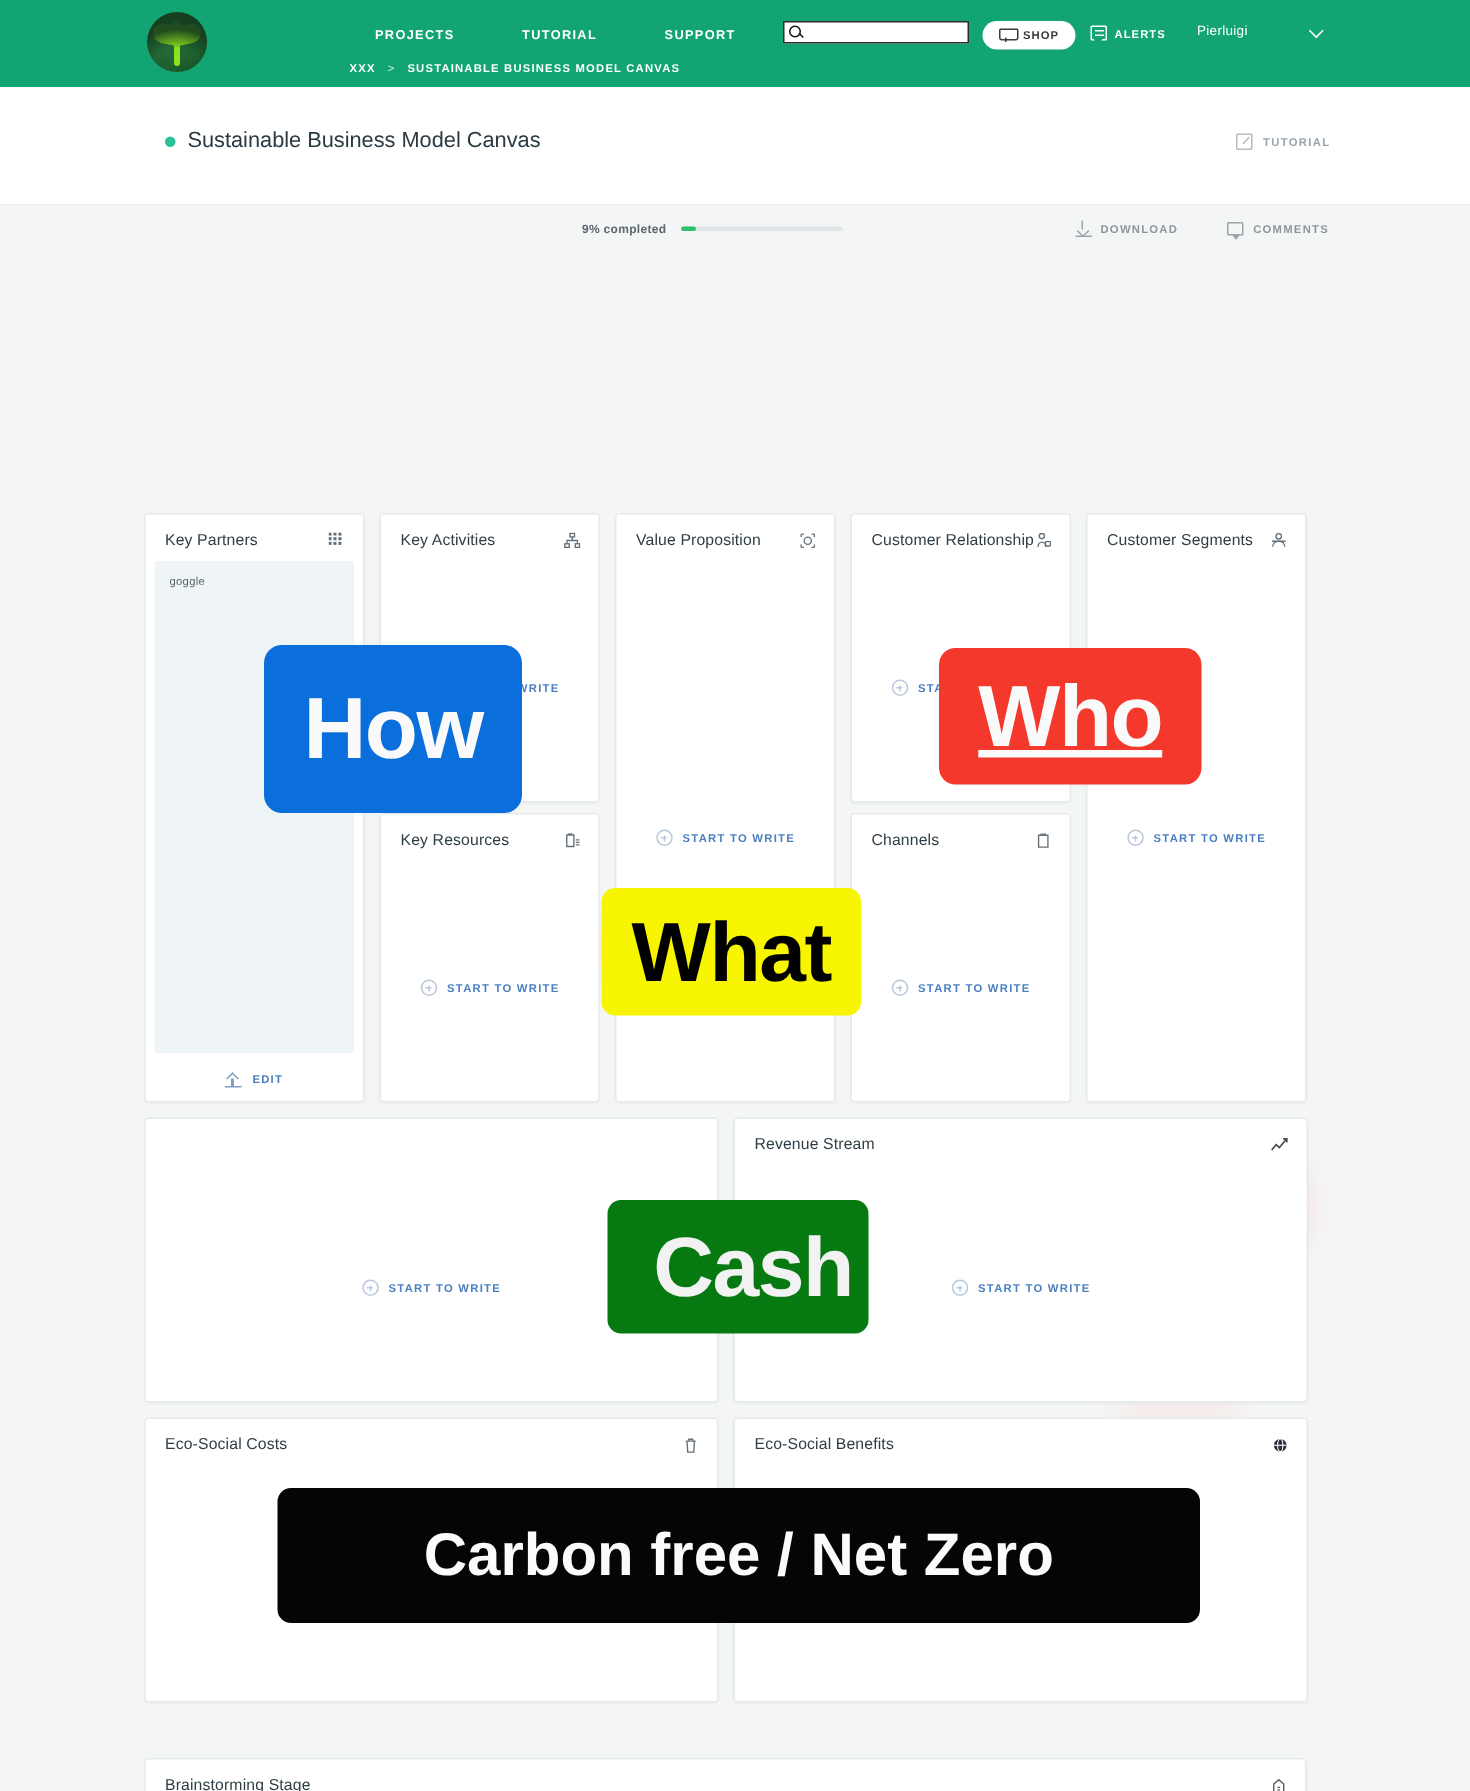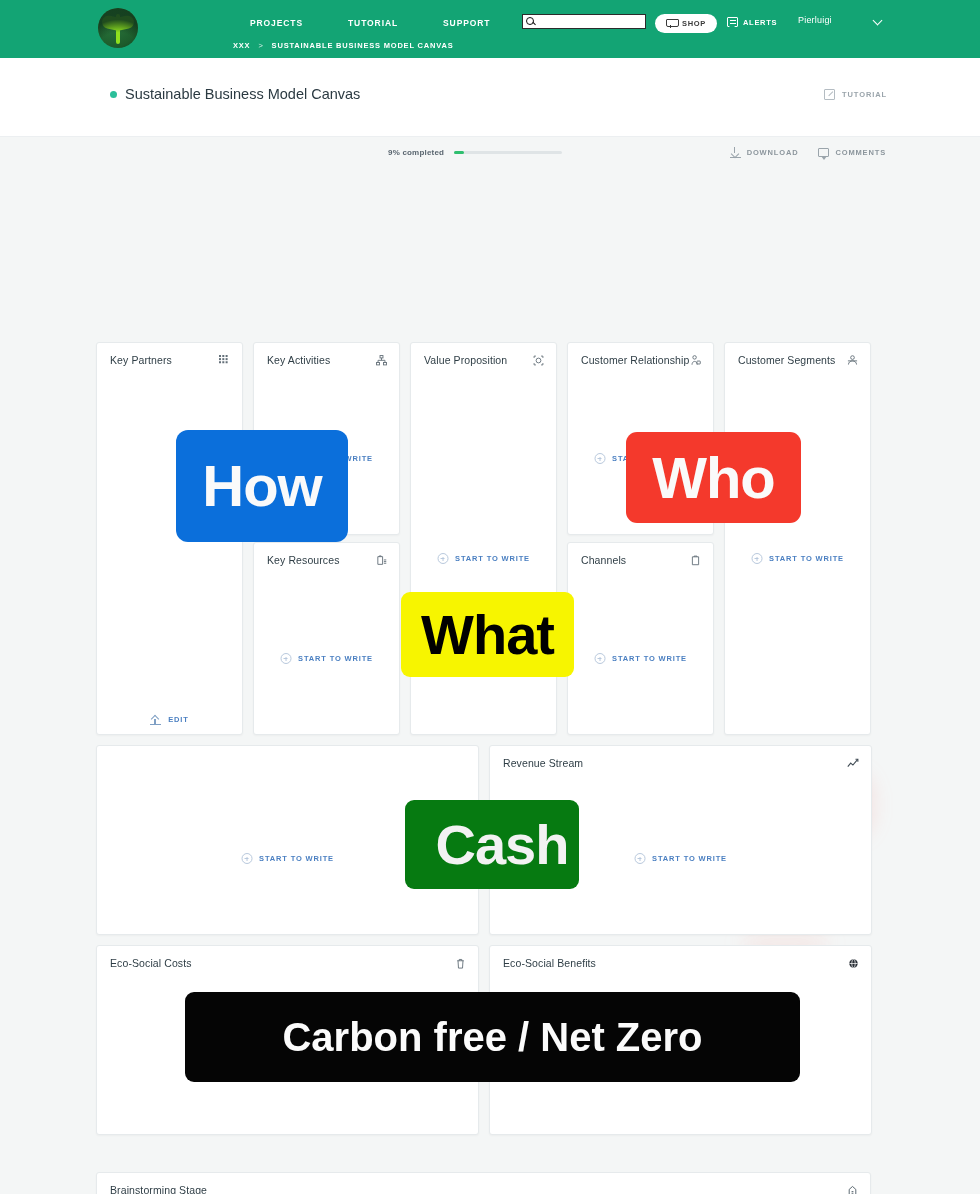--- a/index.html
+++ b/index.html
@@ -156,21 +156,21 @@
   .progwrap {
     position: absolute; left: 388px; top: 11px;
     display: flex; align-items: center; gap: 10px;
   }
   .progwrap .pct { font-size: 8px; font-weight: 700; color: #5a6670; letter-spacing: .2px; }
   .progtrack {
     width: 108px; height: 3px; background: #dfe4e6; border-radius: 2px; position: relative;
   }
   .progfill { position:absolute; left:0; top:0; height:3px; border-radius:2px; background:#2fbf6f; }
 
-  .tools { position: absolute; right: 94px; top: 10px; display: flex; gap: 20px; }
+  .tools { position: absolute; right: 94px; top: 10px; display: flex; gap: 33px; }
   .tool { display: flex; align-items: center; gap: 6px; cursor: pointer; }
   .tool .lbl { font-size: 7.5px; letter-spacing: .85px; font-weight: 700; color: #8c969d; }
   .dlico { width: 11px; height: 11px; position: relative; }
   .dlico::before {
     content:""; position:absolute; left:4.2px; top:0; width:1.4px; height:6px; background:#9aa4ab;
   }
   .dlico::after {
     content:""; position:absolute; left:2px; top:4px; width:5px; height:5px;
     border-left:1.4px solid #9aa4ab; border-bottom:1.4px solid #9aa4ab; transform: rotate(-45deg);
   }
@@ -232,21 +232,21 @@
   
   .smudge { position: absolute; border-radius: 40%; filter: blur(9px); pointer-events: none; }
 
   
   .ovl {
     position: absolute; display: flex; align-items: center; justify-content: center;
     border-radius: 10px; font-weight: 700; line-height: 1;
     letter-spacing: -1px;
   }
   #ovl-how   { left: 155px; top: 260px;  width: 172px; height: 112px;  background: #0b6fdb; color: #fafafa; font-size: 58px; border-radius: 12px; margin-left: 21px; }
-  #ovl-who   { left: 626px; top: 262px;  width: 175px; height: 91px;  background: #f4392c; color: #fafafa; font-size: 58px; border-radius: 11px; }
+  #ovl-who   { left: 626px; top: 262px;  width: 175px; height: 91px;  background: #f4392c; color: #fafafa; font-size: 58px; border-radius: 11px; text-decoration: underline; }
   #ovl-what  { left: 401px; top: 422px;  width: 173px; height: 85px;  background: #f7f500; color: #000000; font-size: 56px; border-radius: 9px; }
   #ovl-cash  { left: 405px; top: 630px;  width: 174px; height: 89px;  background: #067a11; color: #f2f2f2; font-size: 56px; border-radius: 9px; }
   #ovl-netzero { left: 185px; top: 822px; width: 615px; height: 90px; background: #050505; color: #fbfbfb; font-size: 40px; border-radius: 9px; letter-spacing: 0px; }
 </style>
 </head>
 <body>
 
 <div class="topnav">
 
   <div class="logo">
@@ -347,20 +347,23 @@
               <rect x="0" y="3.4" width="2.2" height="2.2"></rect>
                 <rect x="3.6" y="3.4" width="2.2" height="2.2"></rect>
                 <rect x="7.2" y="3.4" width="2.2" height="2.2"></rect>
               <rect x="0" y="6.8" width="2.2" height="2.2"></rect>
                 <rect x="3.6" y="6.8" width="2.2" height="2.2"></rect>
                 <rect x="7.2" y="6.8" width="2.2" height="2.2"></rect>
             </g>
           </svg>
         </span>
       </div>
+      <div class="kp-body">
+        <div class="kp-item">goggle</div>
+      </div>
       <div class="kp-edit">
         <span class="editico">
             <span class="editbar"></span>
           </span>
         <span class="lbl">EDIT</span>
       </div>
     </div>
 
     <div class="card" id="c-ka" style="left:253px;top:172px;width:147px;height:193px;">
       <div class="hdr">

